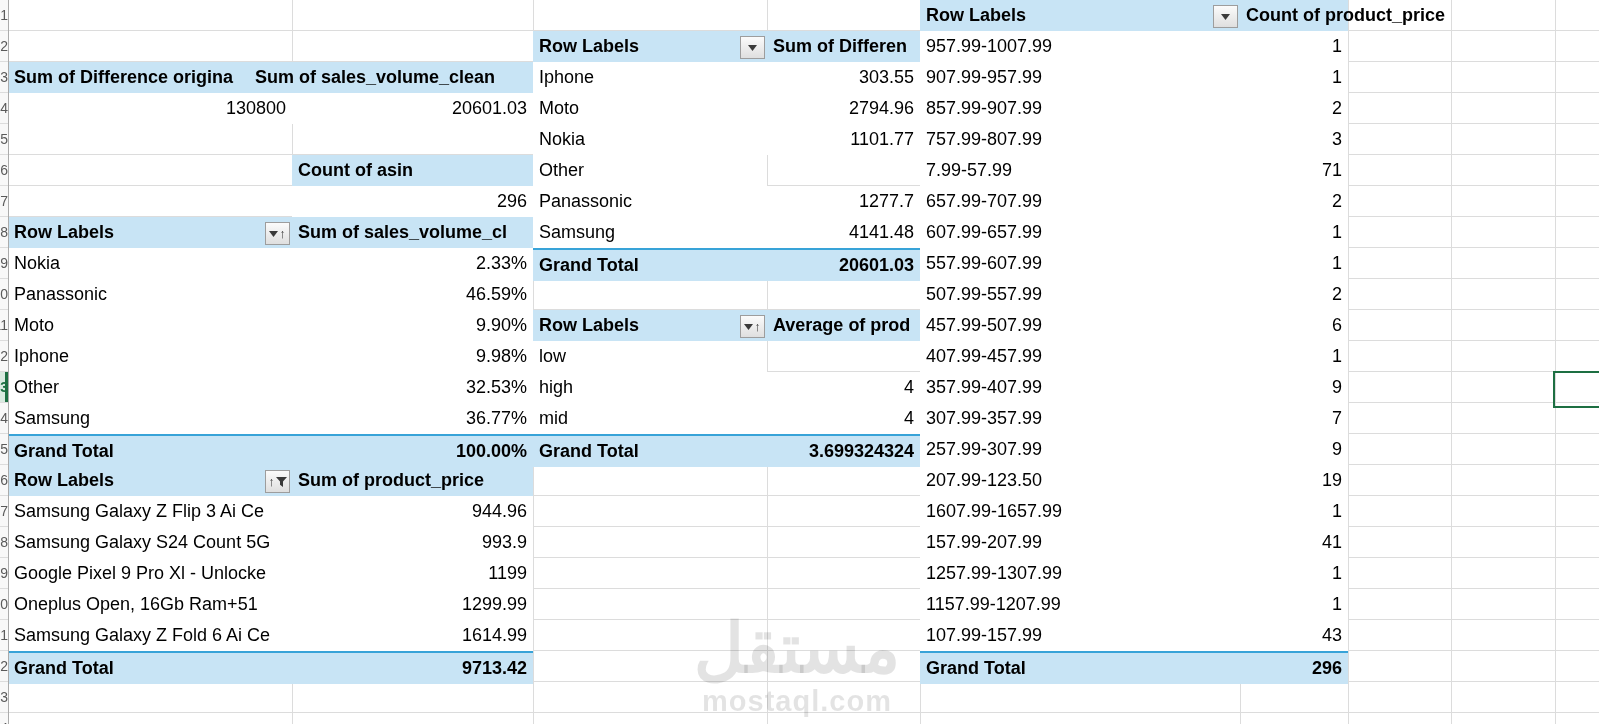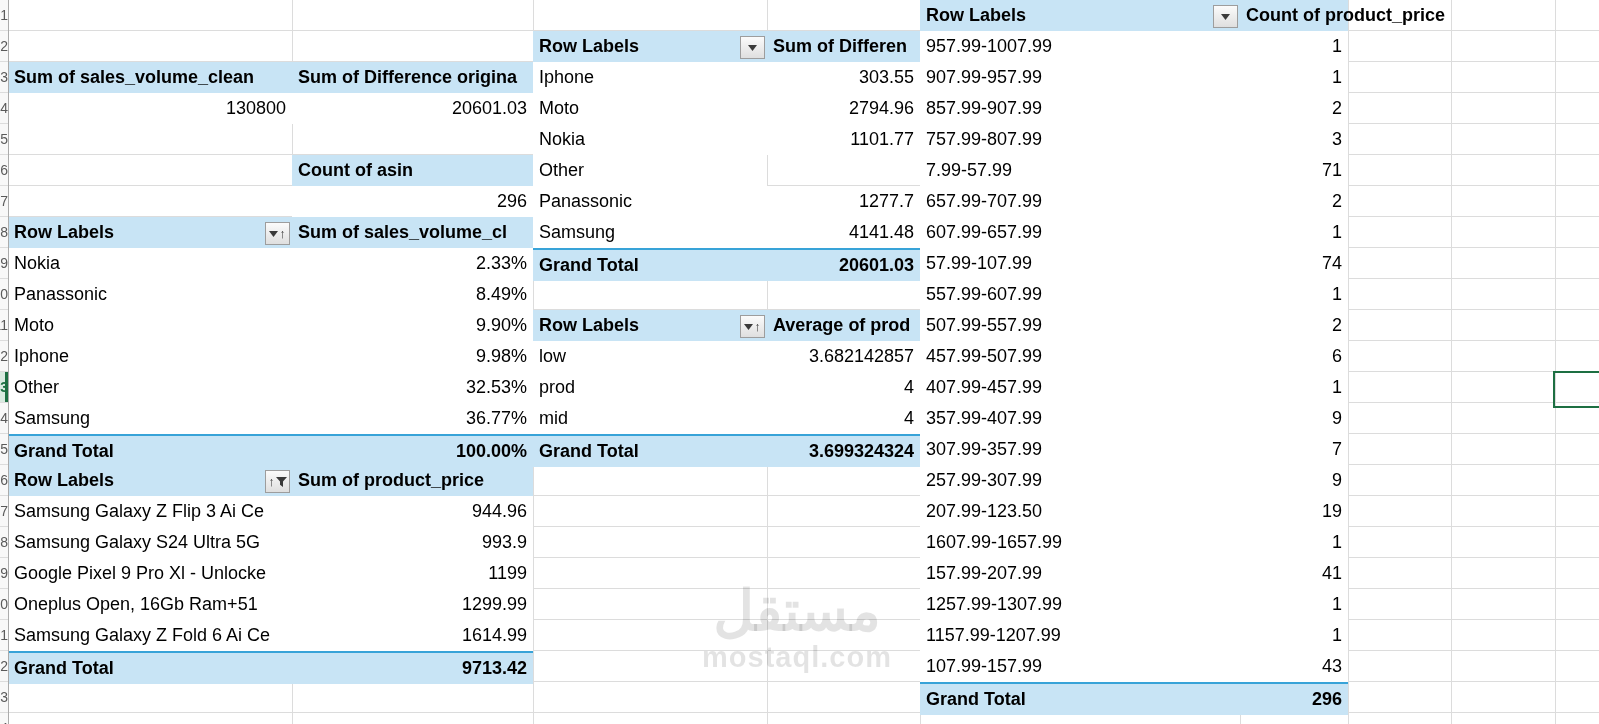--- a/index.html
+++ b/index.html
@@ -27,21 +27,21 @@
   .total{background:var(--blue);font-weight:bold;border-top:2px solid var(--accent);}
   .total .cell{background:var(--blue);font-weight:bold;}
   .spill{overflow:visible;}
   
   .ddbtn{position:absolute;right:2px;top:5px;width:23px;height:21px;
     background:linear-gradient(#FBFBFB,#DFDFDF);border:1px solid #9d9d9d;
     display:flex;align-items:center;justify-content:center;gap:1px;cursor:pointer;}
   .ddbtn .uparrow{font-size:13px;line-height:1;color:#333;font-weight:normal;}
   
   .watermark{position:absolute;z-index:3;text-align:center;pointer-events:none;}
-  .wm-ar{font-size:56px;font-weight:bold;color:rgba(0,0,0,0.11);line-height:1.0;}
+  .wm-ar{font-size:69px;font-weight:bold;color:rgba(0,0,0,0.11);line-height:1.0;margin-top:31px;}
   .wm-en{font-size:29px;font-weight:bold;color:rgba(0,0,0,0.11);letter-spacing:1px;margin-top:2px;}
   
   .sel-cell{position:absolute;border:2px solid #1D6F42;border-right:none;z-index:6;}
 </style>
 </head>
 <body>
 
 <div class="sheet" style="--blue:#C8E4F5;--accent:#38A3D8;">
 
   <div class="grid-h"></div>
@@ -100,22 +100,22 @@
 
       <div class="rownum"><span>22</span></div>
 
       <div class="rownum"><span>23</span></div>
 
       <div class="rownum"><span>24</span></div>
     </div>
 
   <div class="pivot" style="left:8px;top:62px;width:525px">
     <div class="row hdr-row">
+      <div class="cell lbl hdr" style="width:241px">Sum of Difference origina</div>
       <div class="cell lbl hdr" style="width:284px">Sum of sales_volume_clean</div>
-      <div class="cell lbl hdr" style="width:241px">Sum of Difference origina</div>
     </div>
     <div class="row">
       <div class="cell val" style="width:284px">130800</div>
       <div class="cell val" style="width:241px">20601.03</div>
     </div>
   </div>
 
   <div class="pivot" style="left:292px;top:155px;width:241px">
     <div class="row hdr-row">
       <div class="cell lbl hdr" style="width:241px">Count of asin</div>
@@ -140,21 +140,21 @@
     </div>
     <div>
 
         <div class="row">
           <div class="cell lbl" style="width:284px">Nokia</div>
           <div class="cell val" style="width:241px">2.33%</div>
         </div>
 
         <div class="row">
           <div class="cell lbl" style="width:284px">Panassonic</div>
-          <div class="cell val" style="width:241px">8.49%</div>
+          <div class="cell val" style="width:241px">46.59%</div>
         </div>
 
         <div class="row">
           <div class="cell lbl" style="width:284px">Moto</div>
           <div class="cell val" style="width:241px">9.90%</div>
         </div>
 
         <div class="row">
           <div class="cell lbl" style="width:284px">Iphone</div>
           <div class="cell val" style="width:241px">9.98%</div>
@@ -190,21 +190,21 @@
       <div class="cell lbl hdr" style="width:241px">Sum of product_price</div>
     </div>
     <div>
 
         <div class="row">
           <div class="cell lbl" style="width:284px">Samsung Galaxy Z Flip 3 Ai Ce</div>
           <div class="cell val" style="width:241px">944.96</div>
         </div>
 
         <div class="row">
-          <div class="cell lbl" style="width:284px">Samsung Galaxy S24 Ultra 5G</div>
+          <div class="cell lbl" style="width:284px">Samsung Galaxy S24 Count 5G</div>
           <div class="cell val" style="width:241px">993.9</div>
         </div>
 
         <div class="row">
           <div class="cell lbl" style="width:284px">Google Pixel 9 Pro Xl - Unlocke</div>
           <div class="cell val" style="width:241px">1199</div>
         </div>
 
         <div class="row">
           <div class="cell lbl" style="width:284px">Oneplus Open, 16Gb Ram+51</div>
@@ -281,25 +281,24 @@
             </svg>
             <span class="uparrow">↑</span>
         </span>
       </div>
       <div class="cell lbl hdr" style="width:153px">Average of prod</div>
     </div>
     <div>
 
         <div class="row">
           <div class="cell lbl" style="width:234px">low</div>
-          <div class="cell val" style="width:153px">3.682142857</div>
-        </div>
-
-        <div class="row">
-          <div class="cell lbl" style="width:234px">prod</div>
+        </div>
+
+        <div class="row">
+          <div class="cell lbl" style="width:234px">high</div>
           <div class="cell val" style="width:153px">4</div>
         </div>
 
         <div class="row">
           <div class="cell lbl" style="width:234px">mid</div>
           <div class="cell val" style="width:153px">4</div>
         </div>
       </div>
     <div class="row total">
       <div class="cell lbl" style="width:234px">Grand Total</div>
@@ -349,24 +348,20 @@
         <div class="row">
           <div class="cell lbl" style="width:320px">657.99-707.99</div>
           <div class="cell val" style="width:108px">2</div>
         </div>
 
         <div class="row">
           <div class="cell lbl" style="width:320px">607.99-657.99</div>
           <div class="cell val" style="width:108px">1</div>
         </div>
 
-        <div class="row">
-          <div class="cell lbl" style="width:320px">57.99-107.99</div>
-          <div class="cell val" style="width:108px">74</div>
-        </div>
 
         <div class="row">
           <div class="cell lbl" style="width:320px">557.99-607.99</div>
           <div class="cell val" style="width:108px">1</div>
         </div>
 
         <div class="row">
           <div class="cell lbl" style="width:320px">507.99-557.99</div>
           <div class="cell val" style="width:108px">2</div>
         </div>

